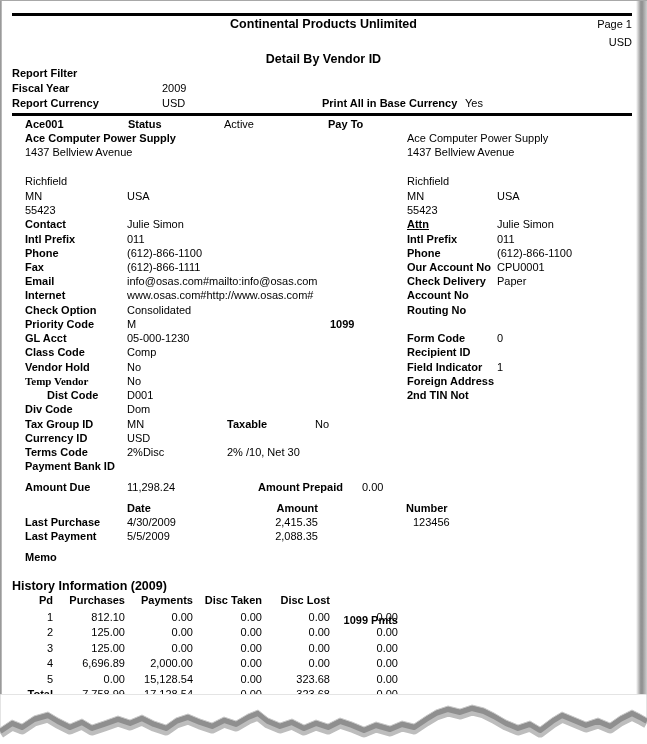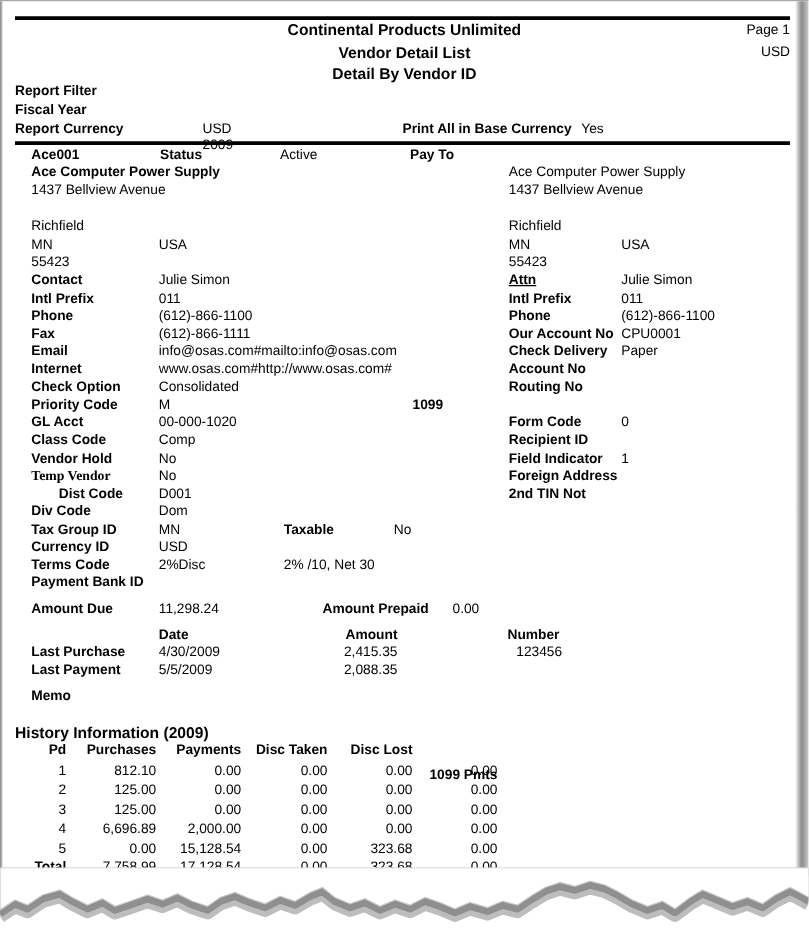--- a/index.html
+++ b/index.html
@@ -25,27 +25,26 @@
 <div id="page">
 
   <div id="top-edge"></div>
   <div id="left-edge"></div>
   <div id="right-shadow"></div>
 
   <div class="rule" style="top:13px;"></div>
 
   <div class="title" style="top:17px;">Continental Products Unlimited</div>
   <div class="rt" style="top:18px;">Page 1</div>
-  <div class="title" style="top:35px;">Vendor Detail List</div>
   <div class="rt" style="top:36px;">USD</div>
   <div class="title" style="top:52px;">Detail By Vendor ID</div>
 
   <span class="t b" style="left:12px;top:67px;">Report Filter</span>
   <span class="t b" style="left:12px;top:82px;">Fiscal Year</span>
-  <span class="t" style="left:162px;top:82px;margin-top:28px;">2009</span>
+  <span class="t" style="left:162px;top:82px;">2009</span>
   <span class="t b" style="left:12px;top:97px;">Report Currency</span>
   <span class="t" style="left:162px;top:97px;">USD</span>
   <span class="t b" style="left:322px;top:97px;">Print All in Base Currency</span>
   <span class="t" style="left:465px;top:97px;">Yes</span>
 
   <div class="rule" style="top:113px;"></div>
 
   <div id="detail-layer">
       <span class="t b" style="left: 25px; top: 118px;">Ace001</span>
       <span class="t b" style="left: 128px; top: 118px;">Status</span>
@@ -86,21 +85,21 @@
       <span class="t b" style="left: 25px; top: 289px;">Internet</span>
       <span class="t" style="left: 127px; top: 289px;">www.osas.com#http://www.osas.com#</span>
       <span class="t b" style="left: 407px; top: 289px;">Account No</span>
       <span class="t b" style="left: 25px; top: 304px;">Check Option</span>
       <span class="t" style="left: 127px; top: 304px;">Consolidated</span>
       <span class="t b" style="left: 407px; top: 304px;">Routing No</span>
       <span class="t b" style="left: 25px; top: 318px;">Priority Code</span>
       <span class="t" style="left: 127px; top: 318px;">M</span>
       <span class="t b" style="left: 330px; top: 318px;">1099</span>
       <span class="t b" style="left: 25px; top: 332px;">GL Acct</span>
-      <span class="t" style="left: 127px; top: 332px;">00-000-1020</span>
+      <span class="t" style="left: 127px; top: 332px;">05-000-1230</span>
       <span class="t b" style="left: 407px; top: 332px;">Form Code</span>
       <span class="t" style="left: 497px; top: 332px;">0</span>
       <span class="t b" style="left: 25px; top: 346px;">Class Code</span>
       <span class="t" style="left: 127px; top: 346px;">Comp</span>
       <span class="t b" style="left: 407px; top: 346px;">Recipient ID</span>
       <span class="t b" style="left: 25px; top: 361px;">Vendor Hold</span>
       <span class="t" style="left: 127px; top: 361px;">No</span>
       <span class="t b" style="left: 407px; top: 361px;">Field Indicator</span>
       <span class="t" style="left: 497px; top: 361px;">1</span>
       <span class="t b" style="left: 25px; top: 375px; font-family: Liberation Serif, serif;">Temp Vendor</span>

